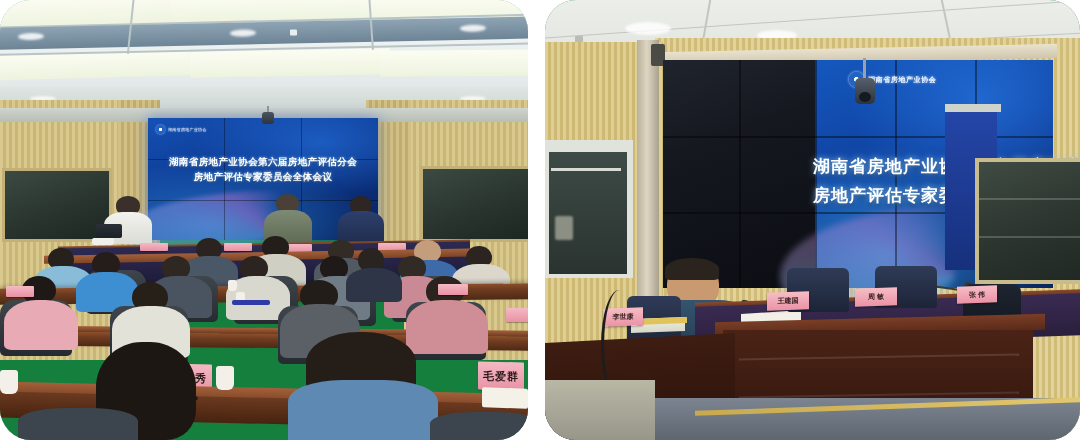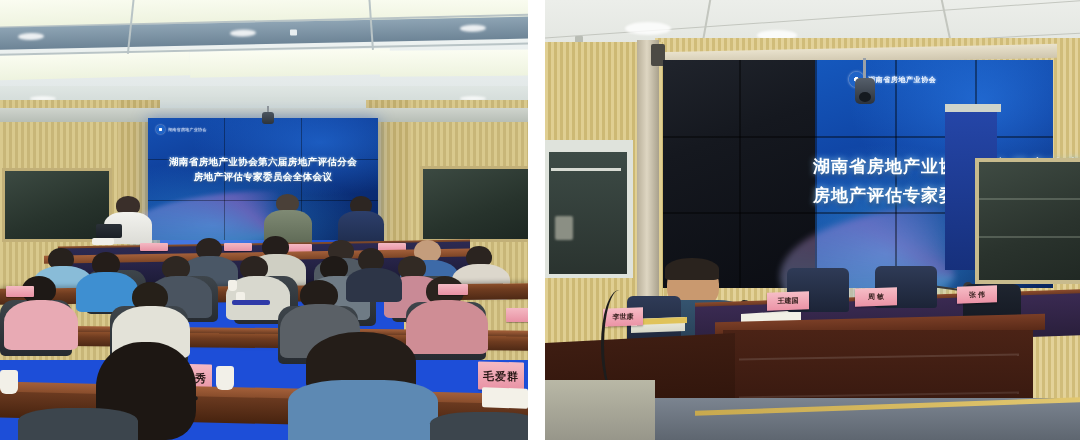--- a/index.html
+++ b/index.html
@@ -1,20 +1,20 @@
 <!DOCTYPE html>
 <html><head>
 <meta charset="utf-8">
 <style>
   html,body{margin:0;padding:0;background:#ffffff;}
   body{width:1080px;height:440px;overflow:hidden;font-family:"Liberation Sans",sans-serif;}
 
   .collage{position:relative;width:1080px;height:440px;background:#ffffff;display:flex;}
 
-  .photo{position:relative;overflow:hidden;background:#1d4ed8;}
+  .photo{position:relative;overflow:hidden;background:#15803d;border-radius:31px;}
   .photo-left{position:absolute;left:0;top:0;width:528px;height:440px;}
   .photo-right{position:absolute;left:545px;top:0;width:535px;height:440px;}
 
   
   .abs{position:absolute;}
 
   
   .l-ceiling{left:0;top:0;width:528px;height:92px;
     background:linear-gradient(180deg,#e9eff0 0%,#eef3f2 40%,#e2e8e8 100%);}
   .l-ceil-panel{position:absolute;background:linear-gradient(180deg,#fbfdf2,#eef3df);}

